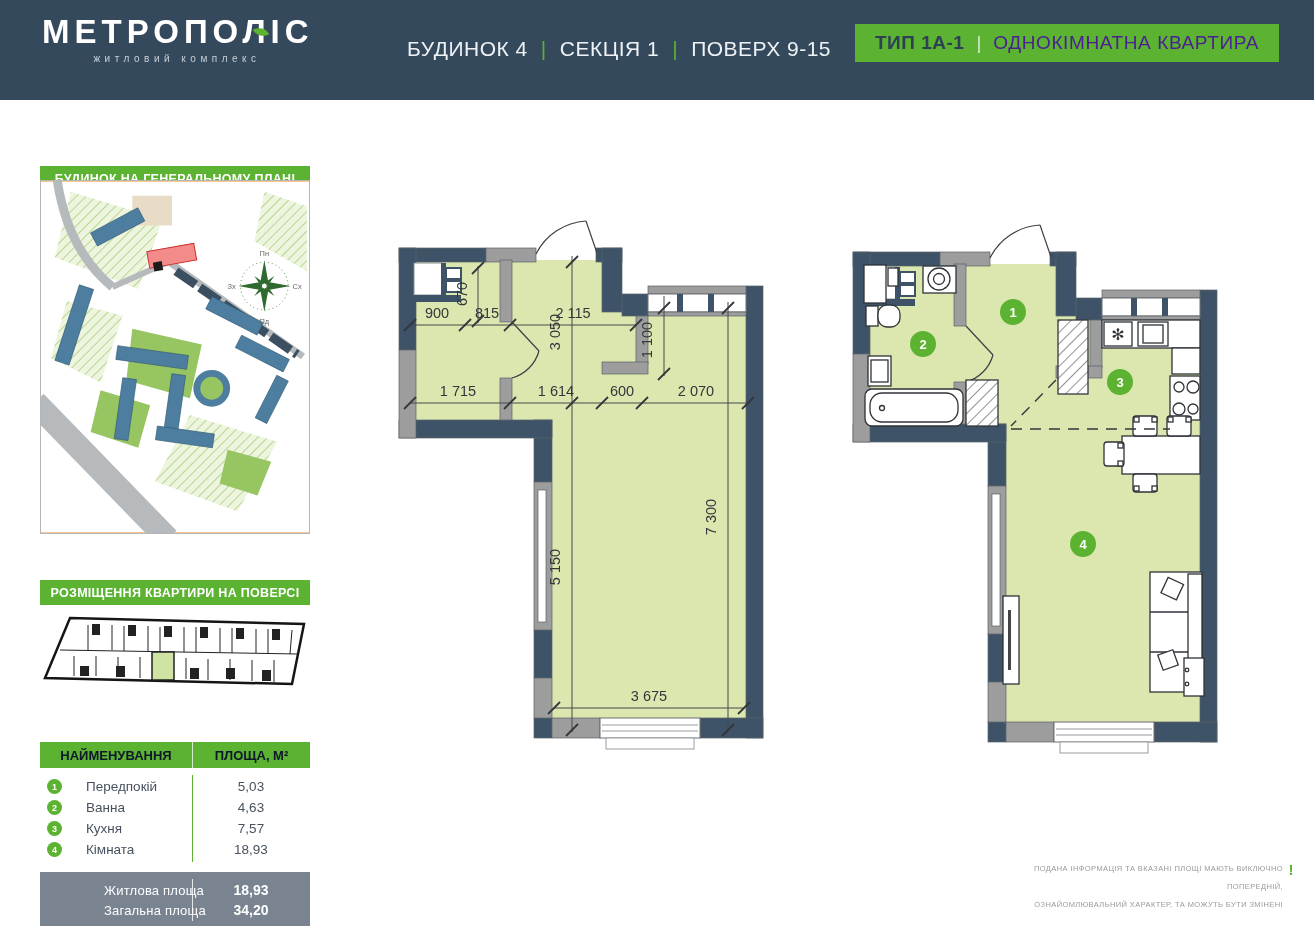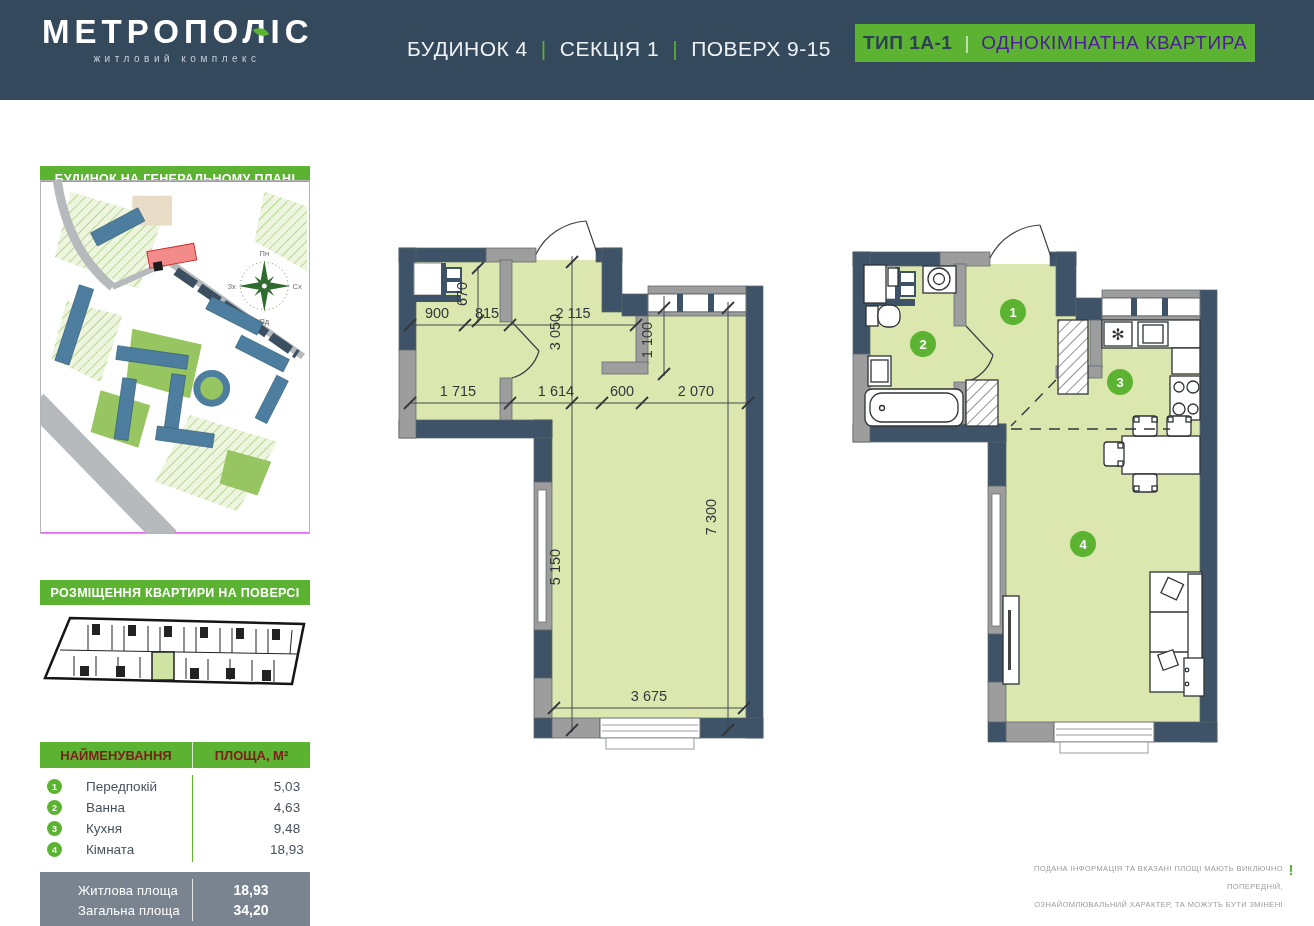--- a/index.html
+++ b/index.html
@@ -8,49 +8,49 @@
   
   .header{position:absolute;left:0;top:0;width:1314px;height:100px;background:#35495c;}
   .logo{position:absolute;left:42px;top:14px;width:270px;text-align:center;color:#fff;}
   .logo-title{font-size:33px;font-weight:600;letter-spacing:5px;line-height:36px;white-space:nowrap;}
   .logo-sub{font-size:10px;letter-spacing:4.5px;color:#c6cfd8;margin-top:3px;}
   .logo-leaf{position:absolute;left:213px;top:12px;width:12px;height:12px;background:#5bb331;
              border-radius:0 100% 0 100%;transform:rotate(-30deg);}
   .crumbs{position:absolute;left:407px;top:37px;font-size:21px;color:#eef2f5;letter-spacing:.5px;white-space:nowrap;}
   .crumbs .sep{color:#5bb331;padding:0 13px;font-weight:400;}
   .badge{position:absolute;left:855px;top:24px;height:38px;background:#5bb331;display:flex;align-items:center;
-         padding:0 8px;font-size:19px;white-space:nowrap;}
+         padding:0 20px;font-size:19px;white-space:nowrap;}
   .badge .t{color:#2e4154;font-weight:700;letter-spacing:.5px;}
   .badge .sep{color:#d9ead0;padding:0 12px;font-weight:300;}
   .badge .n{color:#4c1d95;letter-spacing:.6px;}
 
   
   .sidebar{position:absolute;left:40px;top:152px;width:270px;height:760px;}
   .sb-label{position:absolute;left:0;width:270px;height:25px;background:#5bb331;color:#fff;font-weight:700;
             font-size:12.5px;display:flex;align-items:center;justify-content:center;letter-spacing:.3px;}
   #lbl-general{top:0;margin-top:14px;}
-  .map-box{position:absolute;left:0;top:28px;width:268px;height:352px;border:1px solid #b5b5b5;background:#d946ef;}
+  .map-box{position:absolute;left:0;top:28px;width:268px;height:352px;border:1px solid #b5b5b5;background:#fdba74;}
   #lbl-floor{top:428px;}
   .silhouette{position:absolute;left:0;top:458px;width:270px;height:100px;}
 
   .area-table{position:absolute;left:0;top:590px;width:270px;}
-  .at-head{display:flex;height:26px;background:#5bb331;color:#7f1d1d;font-size:13px;font-weight:700;}
+  .at-head{display:flex;height:26px;background:#5bb331;color:#0f172a;font-size:13px;font-weight:700;}
   .at-head .c1{width:152px;display:flex;align-items:center;justify-content:center;border-right:1px solid rgba(255,255,255,.75);}
   .at-head .c2{flex:1;display:flex;align-items:center;justify-content:center;}
   .at-rows{position:relative;padding:8px 0 9px;}
   .at-rows::after{content:"";position:absolute;left:152px;top:7px;bottom:7px;width:1px;background:#5bb331;}
   .at-row{position:relative;height:21px;display:flex;align-items:center;font-size:13.5px;color:#47525e;}
   .row-dot{width:15px;height:15px;border-radius:50%;background:#5bb331;color:#fff;font-size:9px;font-weight:700;
            display:flex;align-items:center;justify-content:center;margin-left:7px;flex:0 0 15px;}
   .row-name{margin-left:24px;}
-  .row-val{position:absolute;left:152px;width:118px;text-align:center;padding-left:36px;}
+  .row-val{position:absolute;left:152px;width:118px;text-align:center;}
   .at-totals{position:relative;background:#7a8490;color:#fff;padding:8px 0;margin-top:3px;}
   .at-totals::after{content:"";position:absolute;left:152px;top:7px;bottom:7px;width:1px;background:rgba(255,255,255,.8);}
   .tot-row{position:relative;height:20px;display:flex;align-items:center;font-size:13px;}
-  .tot-label{margin-left:38px;letter-spacing:.2px;}
+  .tot-label{margin-left:64px;letter-spacing:.2px;}
   .tot-val{position:absolute;left:152px;width:118px;text-align:center;font-weight:700;font-size:14px;}
 
   
   .plan{position:absolute;}
   #plan-dim{left:396px;top:220px;width:385px;height:545px;}
   #plan-furn{left:850px;top:224px;width:385px;height:545px;}
 
   
   .disclaimer{position:absolute;left:1000px;top:860px;width:296px;text-align:right;font-size:7.5px;line-height:18px;
               color:#9a9a9a;letter-spacing:.4px;padding-right:13px;box-sizing:border-box;}
@@ -197,21 +197,21 @@
           <span class="row-val">5,03</span>
         </div>
         <div class="at-row">
           <span class="row-dot">2</span>
           <span class="row-name">Ванна</span>
           <span class="row-val">4,63</span>
         </div>
         <div class="at-row">
           <span class="row-dot">3</span>
           <span class="row-name">Кухня</span>
-          <span class="row-val">9,48</span>
+          <span class="row-val">7,57</span>
         </div>
         <div class="at-row">
           <span class="row-dot">4</span>
           <span class="row-name">Кімната</span>
           <span class="row-val">18,93</span>
         </div>
       </div>
       <div class="at-totals">
         <div class="tot-row">
           <span class="tot-label">Житлова площа</span>

